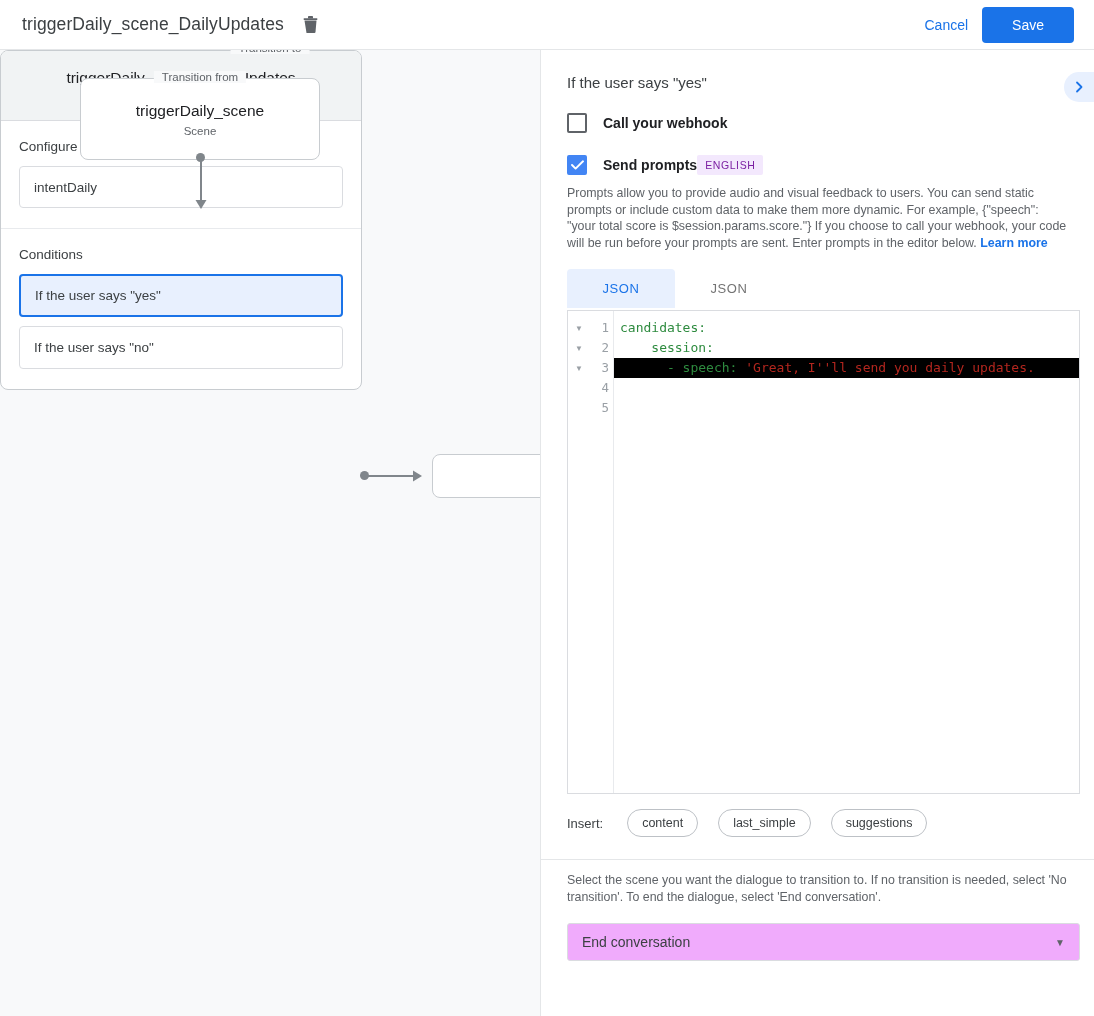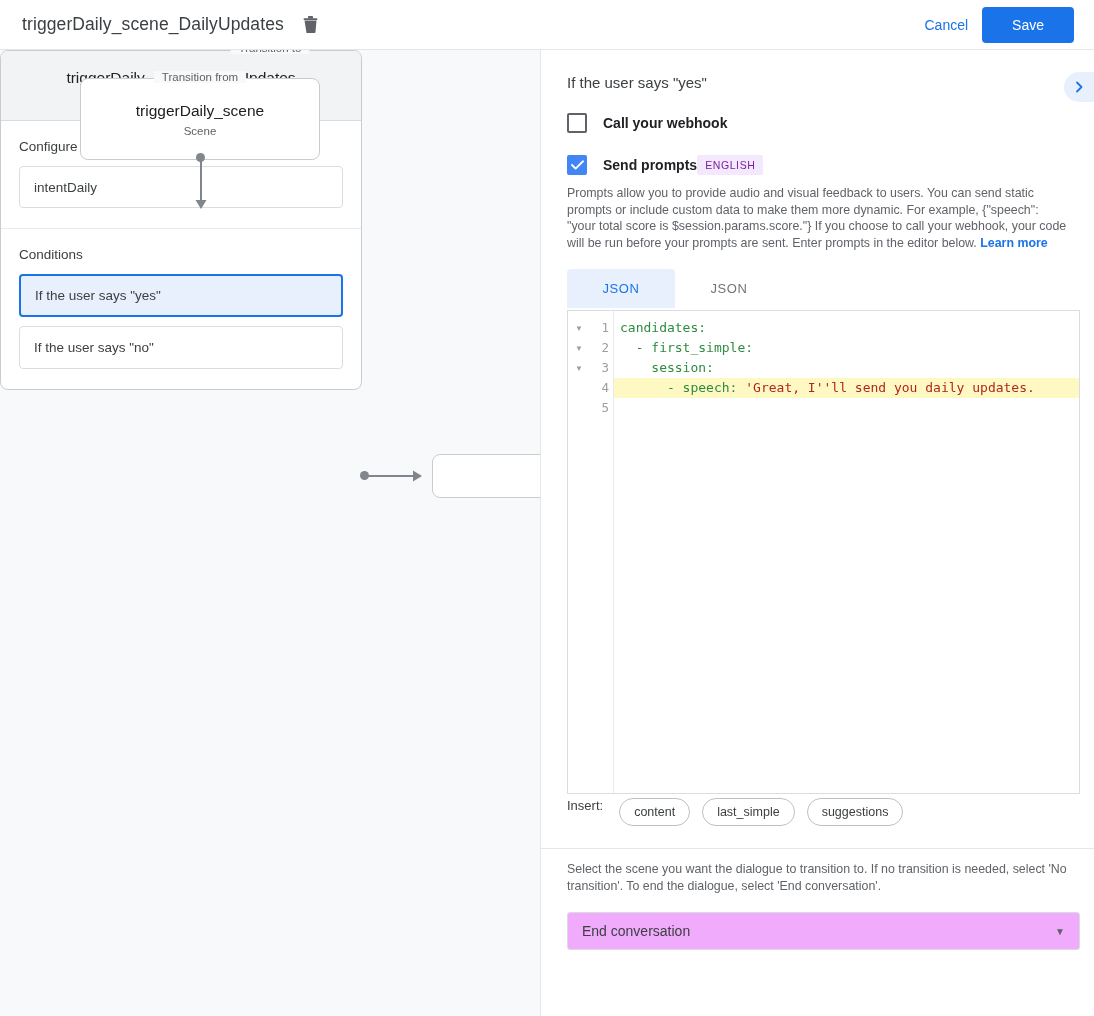--- a/index.html
+++ b/index.html
@@ -161,26 +161,26 @@
   .num {
     height: 20px; line-height: 20px; font-size: 12.5px; color: #9aa0a6;
     font-family: "DejaVu Sans Mono", monospace; padding-right: 4px;
   }
   .code-col { flex: 1; padding-top: 7px; overflow: hidden; white-space: nowrap; }
   .code-line {
     height: 20px; line-height: 20px; font-size: 13px;
     font-family: "DejaVu Sans Mono", monospace; padding-left: 6px;
     white-space: pre;
   }
-  .code-line.hl { background: #fef9c3; }
+  .code-line.hl { background: #000000; }
   .tok-key { color: #2e8b3f; }
   .tok-str { color: #b3261e; }
   .tok-plain { color: #3c4043; }
 
-  .insert-row { display: flex; align-items: flex-start; margin-top: 4px; gap: 12px; }
+  .insert-row { display: flex; align-items: center; margin-top: 15px; gap: 20px; }
   .insert-label { font-size: 13px; color: #3c4043; margin-right: 4px; }
   .chip {
     border: 1px solid #bdc1c6; border-radius: 14px; padding: 6px 14px;
     font-size: 12.5px; color: #3c4043; background: #fff;
     font-family: Liberation Sans, sans-serif; cursor: pointer;
   }
 
   .divider { margin-top: 22px; width: 553px; margin-left: -26px; height: 1px; background: #e4e6e8; }
 
   .trans-title { margin-top: 24px; font-size: 15px; color: #3c4043; }
@@ -295,21 +295,20 @@
       </div>
       <div class="num-col">
         <div class="num">1</div>
         <div class="num">2</div>
         <div class="num">3</div>
         <div class="num">4</div>
         <div class="num">5</div>
       </div>
       <div class="code-col">
         <div class="code-line"><span class="tok-plain"></span><span class="tok-key">candidates:</span><span class="tok-str"></span></div>
-        <div class="code-line"><span class="tok-plain">  </span><span class="tok-key">- first_simple:</span><span class="tok-str"></span></div>
         <div class="code-line"><span class="tok-plain">    </span><span class="tok-key">session:</span><span class="tok-str"></span></div>
         <div class="code-line hl"><span class="tok-plain">      </span><span class="tok-key">- speech:</span><span class="tok-str"> 'Great, I''ll send you daily updates.</span></div>
         <div class="code-line"><span class="tok-plain"></span><span class="tok-key"></span></div>
       </div>
     </div>
 
     <div class="insert-row">
       <span class="insert-label">Insert:</span>
       <button class="chip">content</button>
       <button class="chip">last_simple</button>

